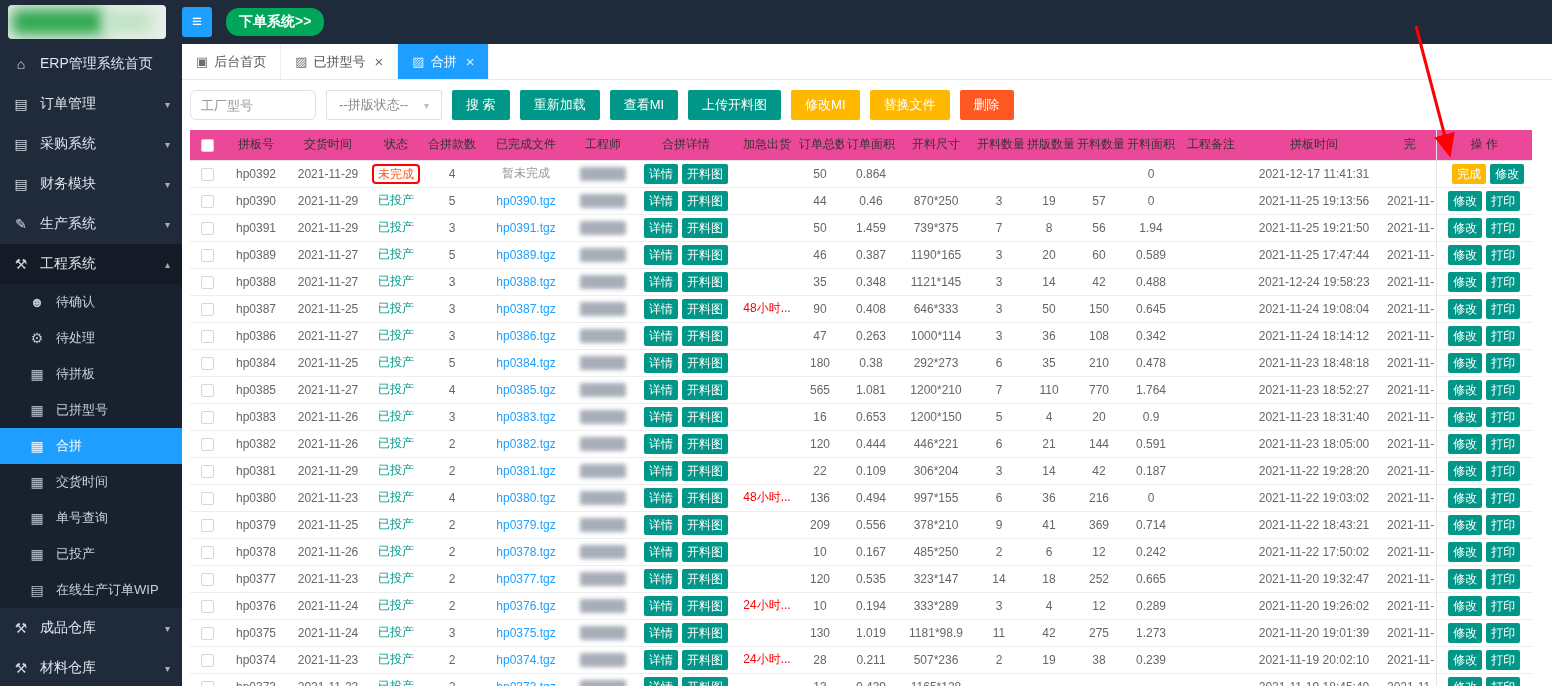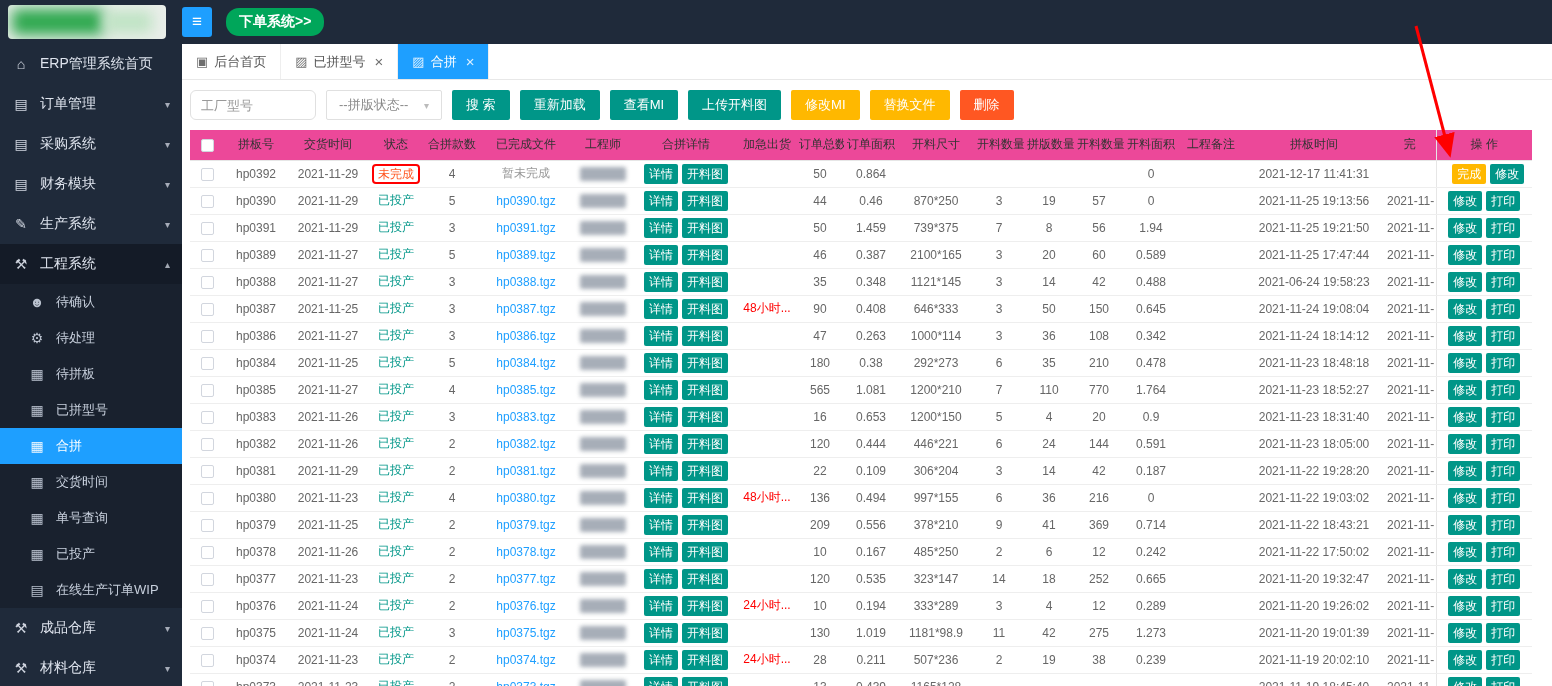--- a/index.html
+++ b/index.html
@@ -323,21 +323,21 @@
               <td>hp0389</td>
               <td>2021-11-27</td>
               <td><span class="st-ok">已投产</span></td>
               <td>5</td>
               <td><span class="file-link">hp0389.tgz</span></td>
               <td><span class="redact"></span></td>
               <td><span><button class="mini c-green">详情</button><button class="mini c-green">开料图</button></span></td>
               <td></td>
               <td>46</td>
               <td>0.387</td>
-              <td>2100*165</td>
+              <td>1190*165</td>
               <td>3</td>
               <td>20</td>
               <td>60</td>
               <td>0.589</td>
               <td></td>
               <td>2021-11-25 17:47:44</td>
               <td class="clip">2021-11-</td>
               <td class="act-col"><span><button class="mini c-green">修改</button><button class="mini c-green">打印</button></span></td>
             </tr>
             <tr class="row">
@@ -351,21 +351,21 @@
               <td><span><button class="mini c-green">详情</button><button class="mini c-green">开料图</button></span></td>
               <td></td>
               <td>35</td>
               <td>0.348</td>
               <td>1121*145</td>
               <td>3</td>
               <td>14</td>
               <td>42</td>
               <td>0.488</td>
               <td></td>
-              <td>2021-06-24 19:58:23</td>
+              <td>2021-12-24 19:58:23</td>
               <td class="clip">2021-11-</td>
               <td class="act-col"><span><button class="mini c-green">修改</button><button class="mini c-green">打印</button></span></td>
             </tr>
             <tr class="row">
               <td><span class="cbx"></span></td>
               <td>hp0387</td>
               <td>2021-11-25</td>
               <td><span class="st-ok">已投产</span></td>
               <td>3</td>
               <td><span class="file-link">hp0387.tgz</span></td>
@@ -479,21 +479,21 @@
               <td><span class="st-ok">已投产</span></td>
               <td>2</td>
               <td><span class="file-link">hp0382.tgz</span></td>
               <td><span class="redact"></span></td>
               <td><span><button class="mini c-green">详情</button><button class="mini c-green">开料图</button></span></td>
               <td></td>
               <td>120</td>
               <td>0.444</td>
               <td>446*221</td>
               <td>6</td>
-              <td>24</td>
+              <td>21</td>
               <td>144</td>
               <td>0.591</td>
               <td></td>
               <td>2021-11-23 18:05:00</td>
               <td class="clip">2021-11-</td>
               <td class="act-col"><span><button class="mini c-green">修改</button><button class="mini c-green">打印</button></span></td>
             </tr>
             <tr class="row">
               <td><span class="cbx"></span></td>
               <td>hp0381</td>

